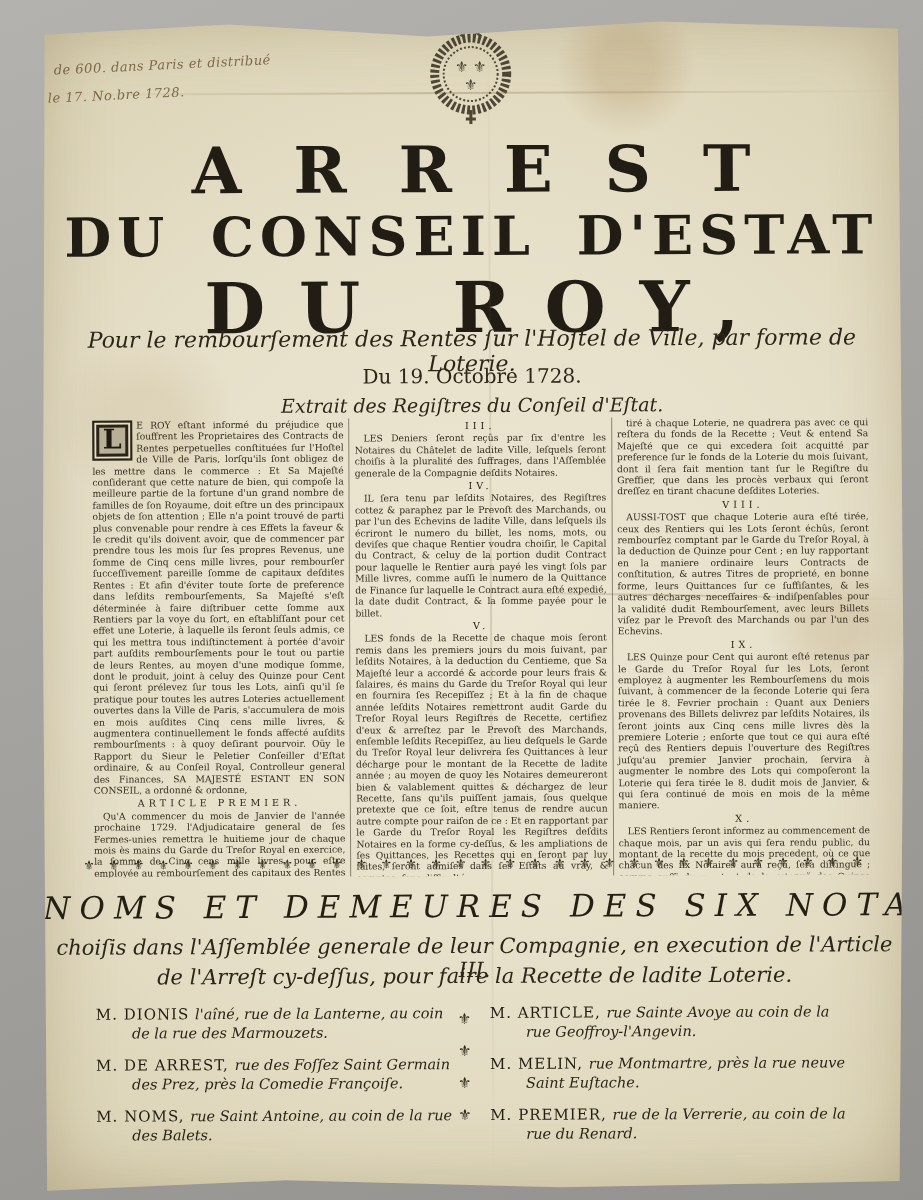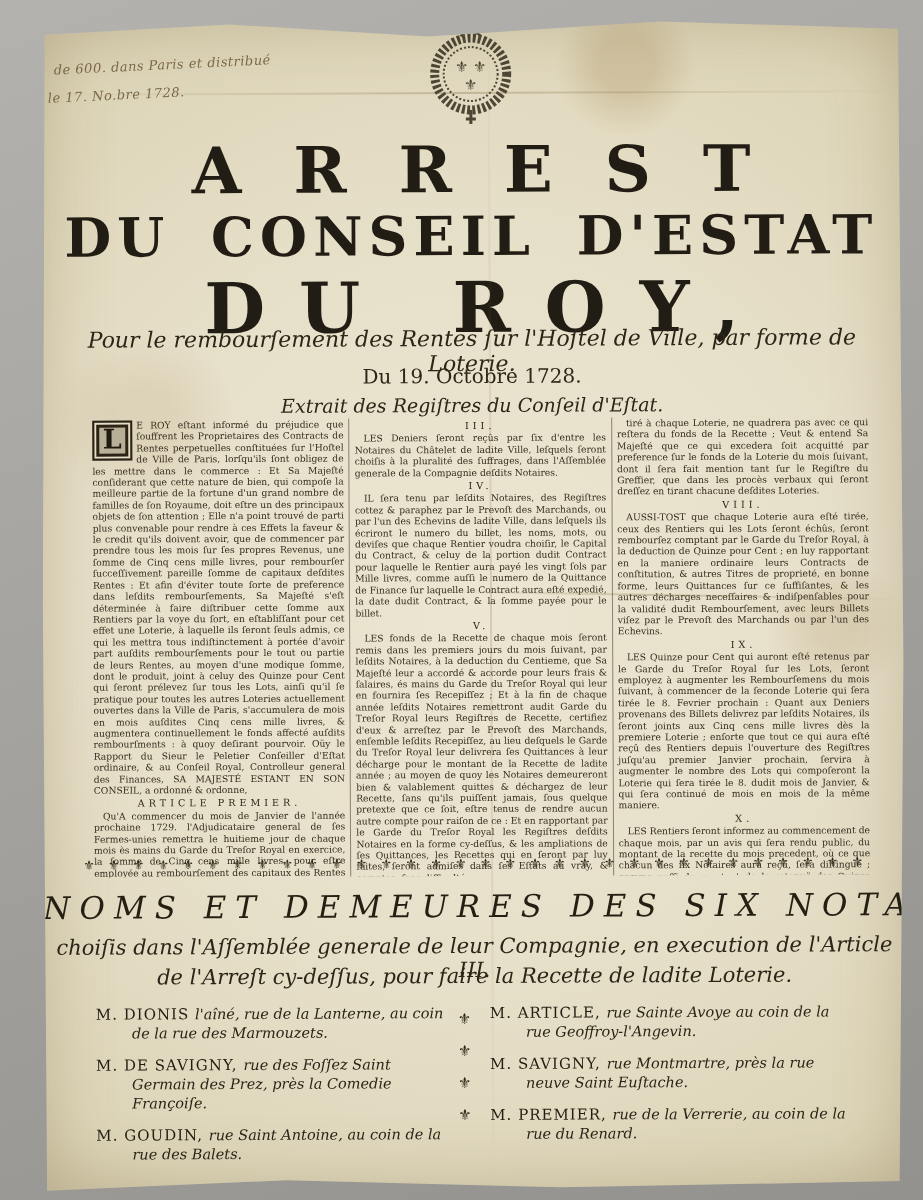--- a/index.html
+++ b/index.html
@@ -118,31 +118,31 @@
     </div>
 
   <div class="fleur-band">⚜ ⚜ ⚜ ⚜ ⚜ ⚜ ⚜ ⚜ ⚜ ⚜ ⚜ ⚜ ⚜ ⚜ ⚜ ⚜ ⚜ ⚜ ⚜ ⚜ ⚜ ⚜ ⚜ ⚜ ⚜ ⚜ ⚜ ⚜ ⚜ ⚜ ⚜ ⚜ ⚜ ⚜ ⚜ ⚜ ⚜ ⚜ ⚜ ⚜ ⚜ ⚜ ⚜ ⚜ ⚜ ⚜</div>
 
   <div id="notaires-heading">NOMS ET DEMEURES DES SIX NOTAIRES</div>
   <div class="subline" id="notaires-sub1">choiſis dans l'Aſſemblée generale de leur Compagnie, en execution de l'Article III.</div>
   <div class="subline" id="notaires-sub2">de l'Arreſt cy-deſſus, pour faire la Recette de ladite Loterie.</div>
 
   <div class="notary-col" id="notary-left">
       <div class="notary"><span class="nname">M. DIONIS </span><span class="naddr">l'aîné, rue de la Lanterne, au coin de la rue des Marmouzets.</span></div>
-      <div class="notary"><span class="nname">M. DE SAVIGNY, </span><span class="naddr">rue des Foſſez Saint Germain des Prez, près la Comedie Françoiſe.</span></div>
-      <div class="notary"><span class="nname">M. GOUDIN, </span><span class="naddr">rue Saint Antoine, au coin de la rue des Balets.</span></div>
+      <div class="notary"><span class="nname">M. DE ARREST, </span><span class="naddr">rue des Foſſez Saint Germain des Prez, près la Comedie Françoiſe.</span></div>
+      <div class="notary"><span class="nname">M. NOMS, </span><span class="naddr">rue Saint Antoine, au coin de la rue des Balets.</span></div>
     </div>
   <div class="fleur-divider">
       <span>⚜</span>
       <span>⚜</span>
       <span>⚜</span>
       <span>⚜</span>
     </div>
   <div class="notary-col" id="notary-right">
       <div class="notary"><span class="nname">M. ARTICLE, </span><span class="naddr">rue Sainte Avoye au coin de la rue Geoffroy-l'Angevin.</span></div>
-      <div class="notary"><span class="nname">M. SAVIGNY, </span><span class="naddr">rue Montmartre, près la rue neuve Saint Euſtache.</span></div>
+      <div class="notary"><span class="nname">M. MELIN, </span><span class="naddr">rue Montmartre, près la rue neuve Saint Euſtache.</span></div>
       <div class="notary"><span class="nname">M. PREMIER, </span><span class="naddr">rue de la Verrerie, au coin de la rue du Renard.</span></div>
     </div>
 
   <div class="crease h" style="left:0;top:72px;width:100%;"></div>
   <div class="crease h" style="left:380px;top:575px;width:480px;transform:rotate(1.2deg);"></div>
   <div class="crease v" style="left:448px;top:0;height:100%;"></div>
 </div>
 
 </body></html>

